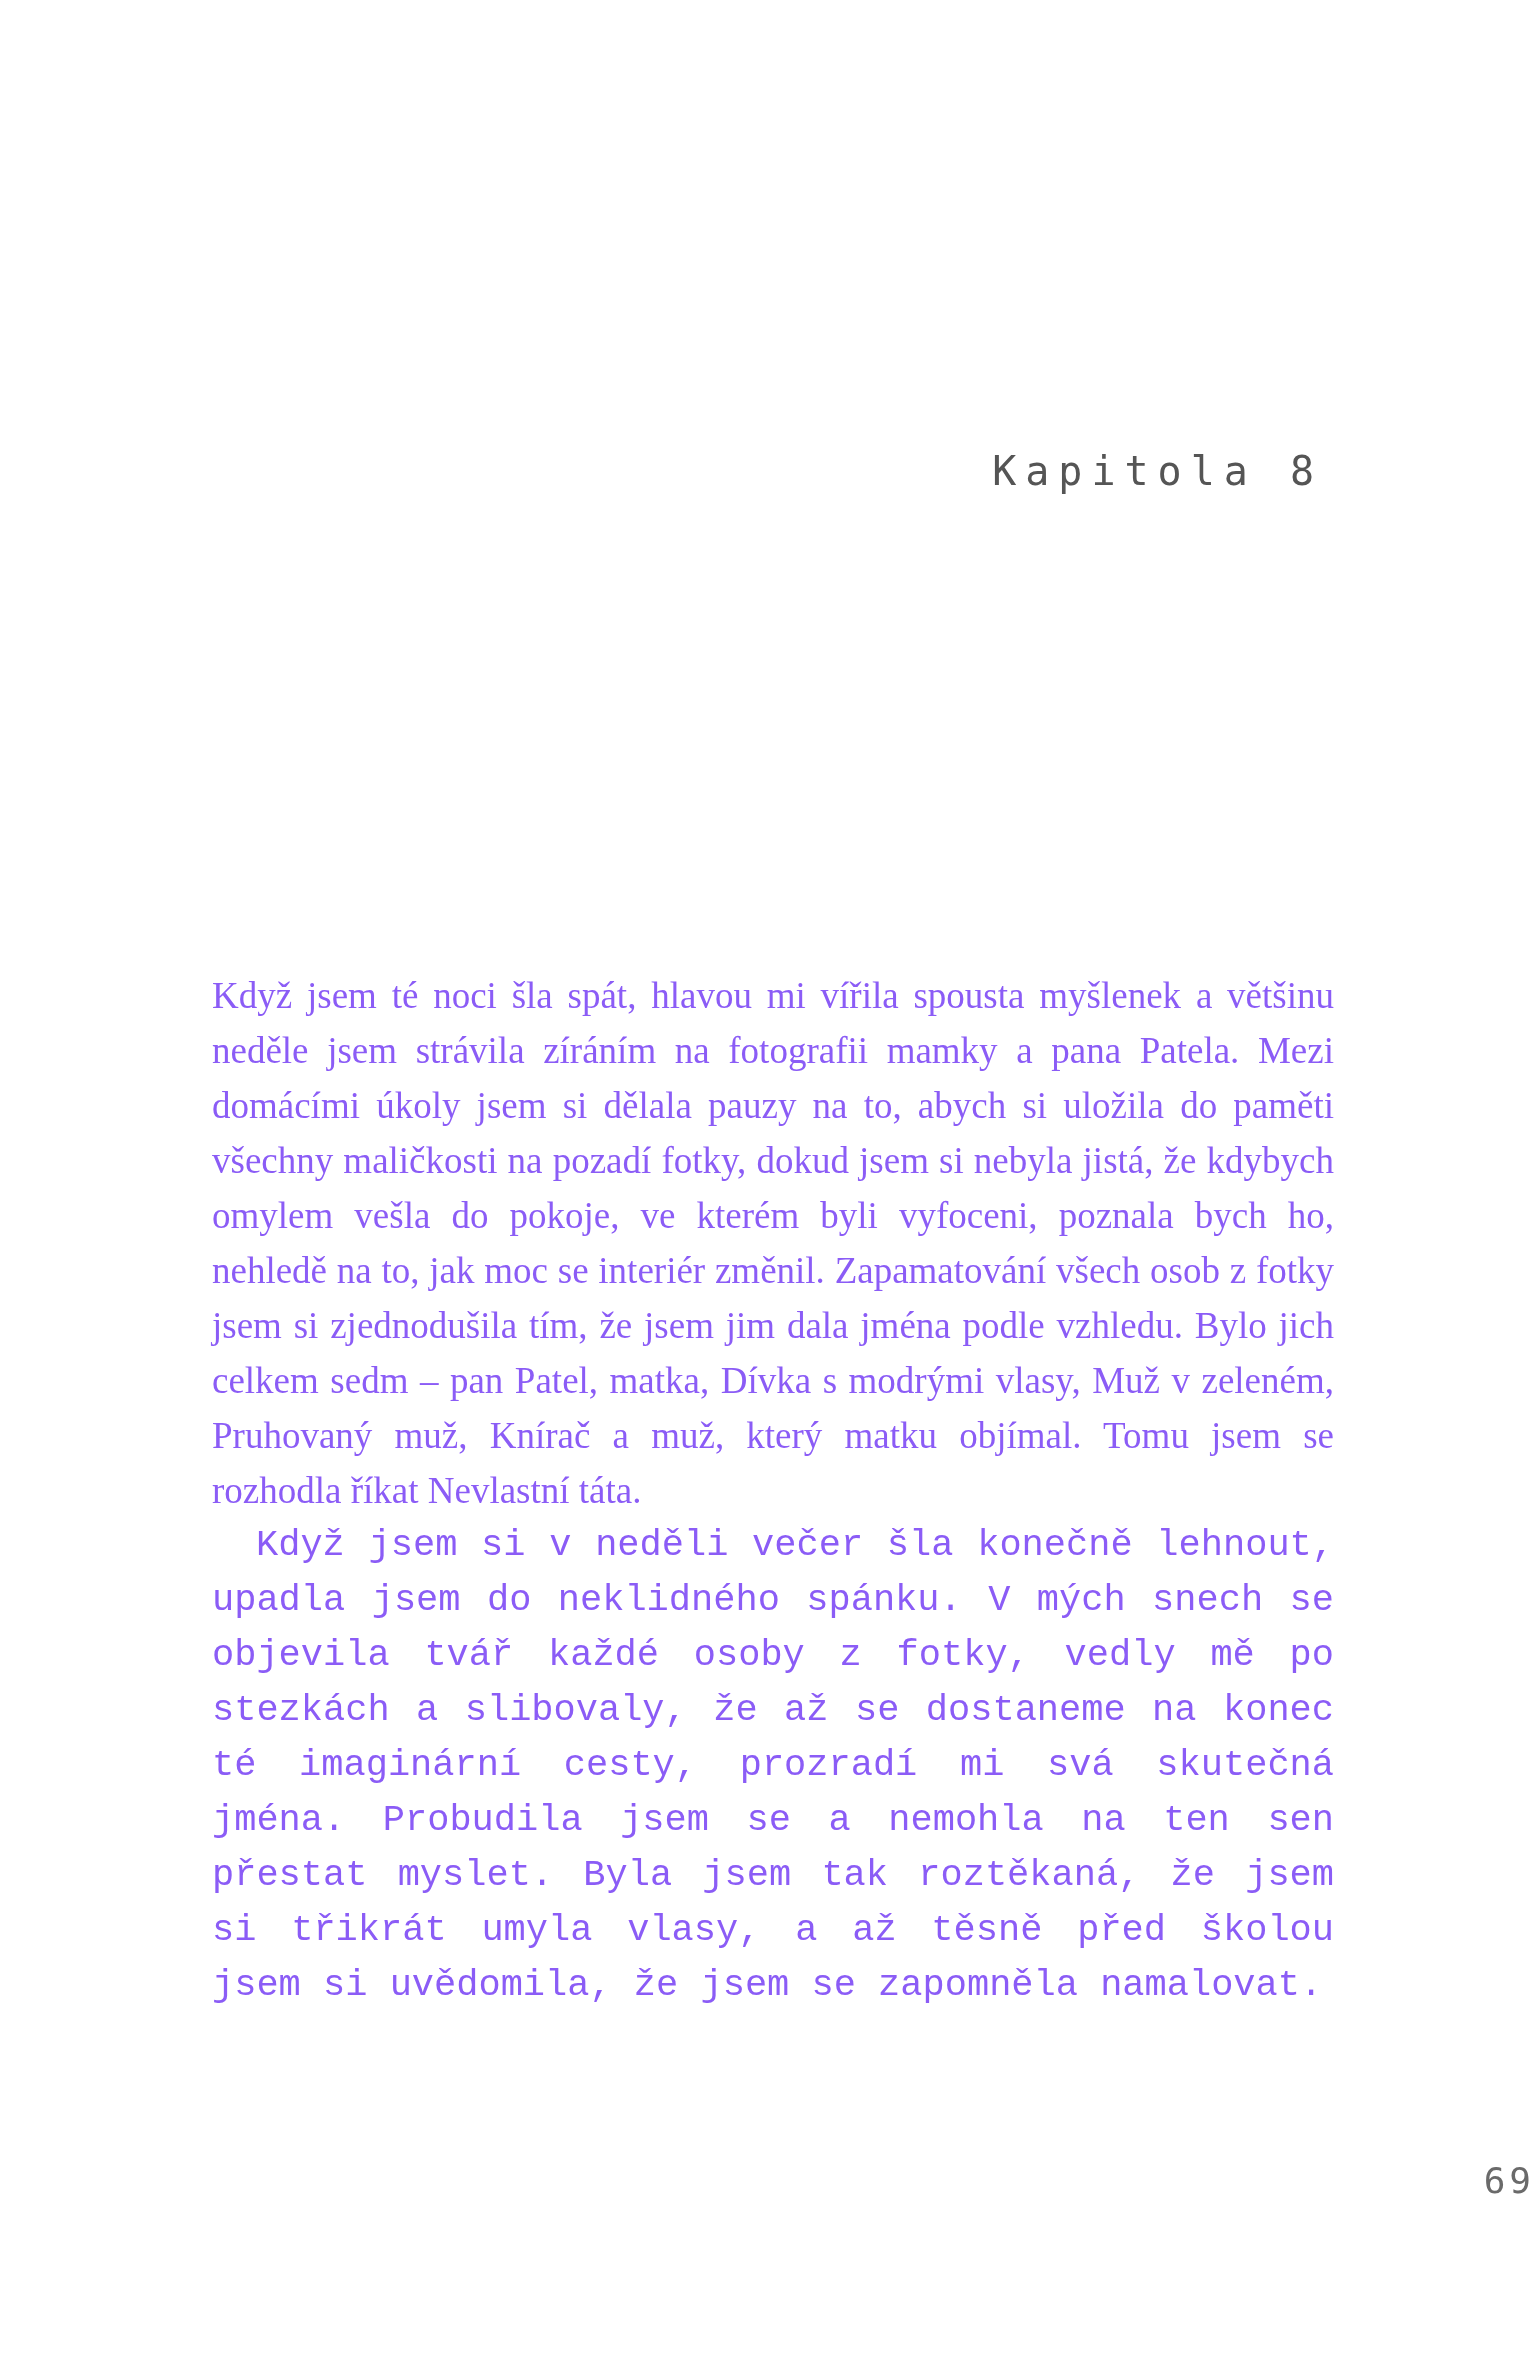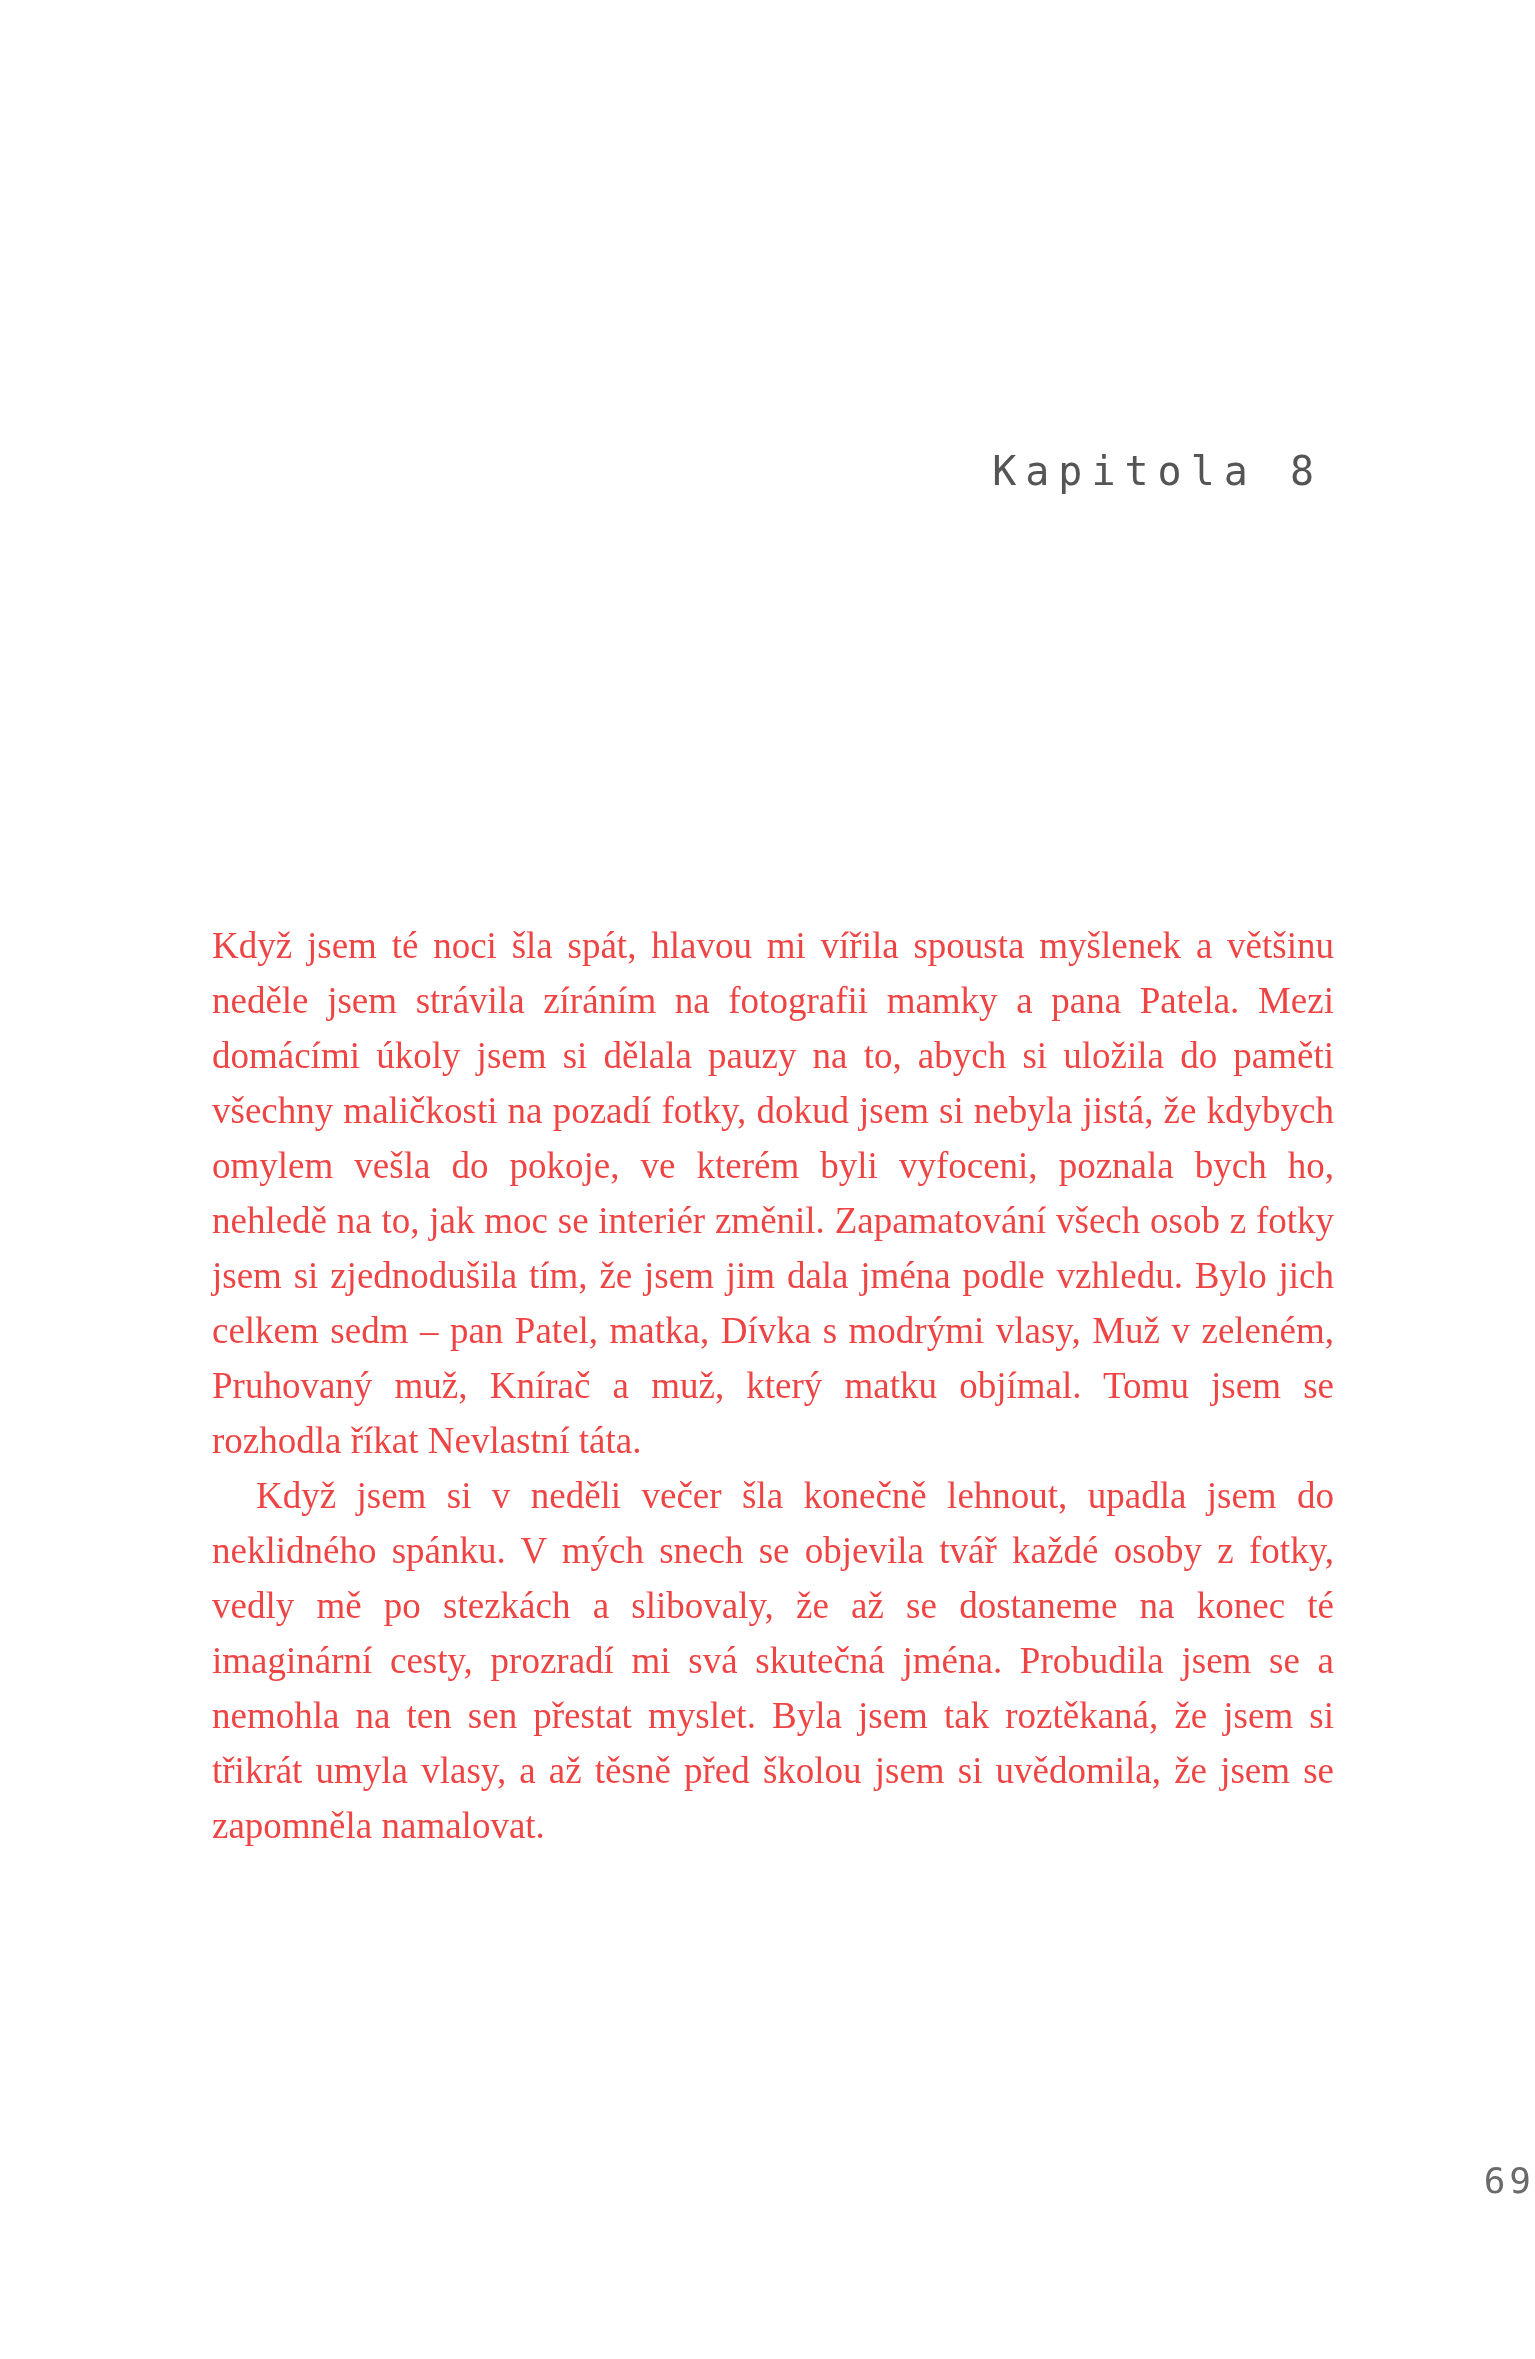--- a/index.html
+++ b/index.html
@@ -21,34 +21,35 @@
       top: 448px;
       right: 212px;
       font-family: "DejaVu Sans Mono", "Liberation Mono", monospace;
       font-size: 40px;
       letter-spacing: 9px;
       color: #555555;
       white-space: nowrap;
     }
     .body-text {
       position: absolute;
-      top: 918px;
+      top: 968px;
       left: 212px;
       width: 1122px;
       font-size: 37px;
       line-height: 55px;
       text-align: justify;
-      color: #ef4444;
+      color: #8b5cf6;
     }
     .body-text p {
       margin: 0;
       padding: 0;
     }
     .body-text p.indented {
       text-indent: 44px;
+      font-family: Liberation Mono, monospace;
     }
     .page-number {
       position: absolute;
       top: 2160px;
       left: 0;
       width: 100%;
       text-align: right;
       font-family: "DejaVu Sans Mono", "Liberation Mono", monospace;
       font-size: 36px;
       letter-spacing: 4px;

